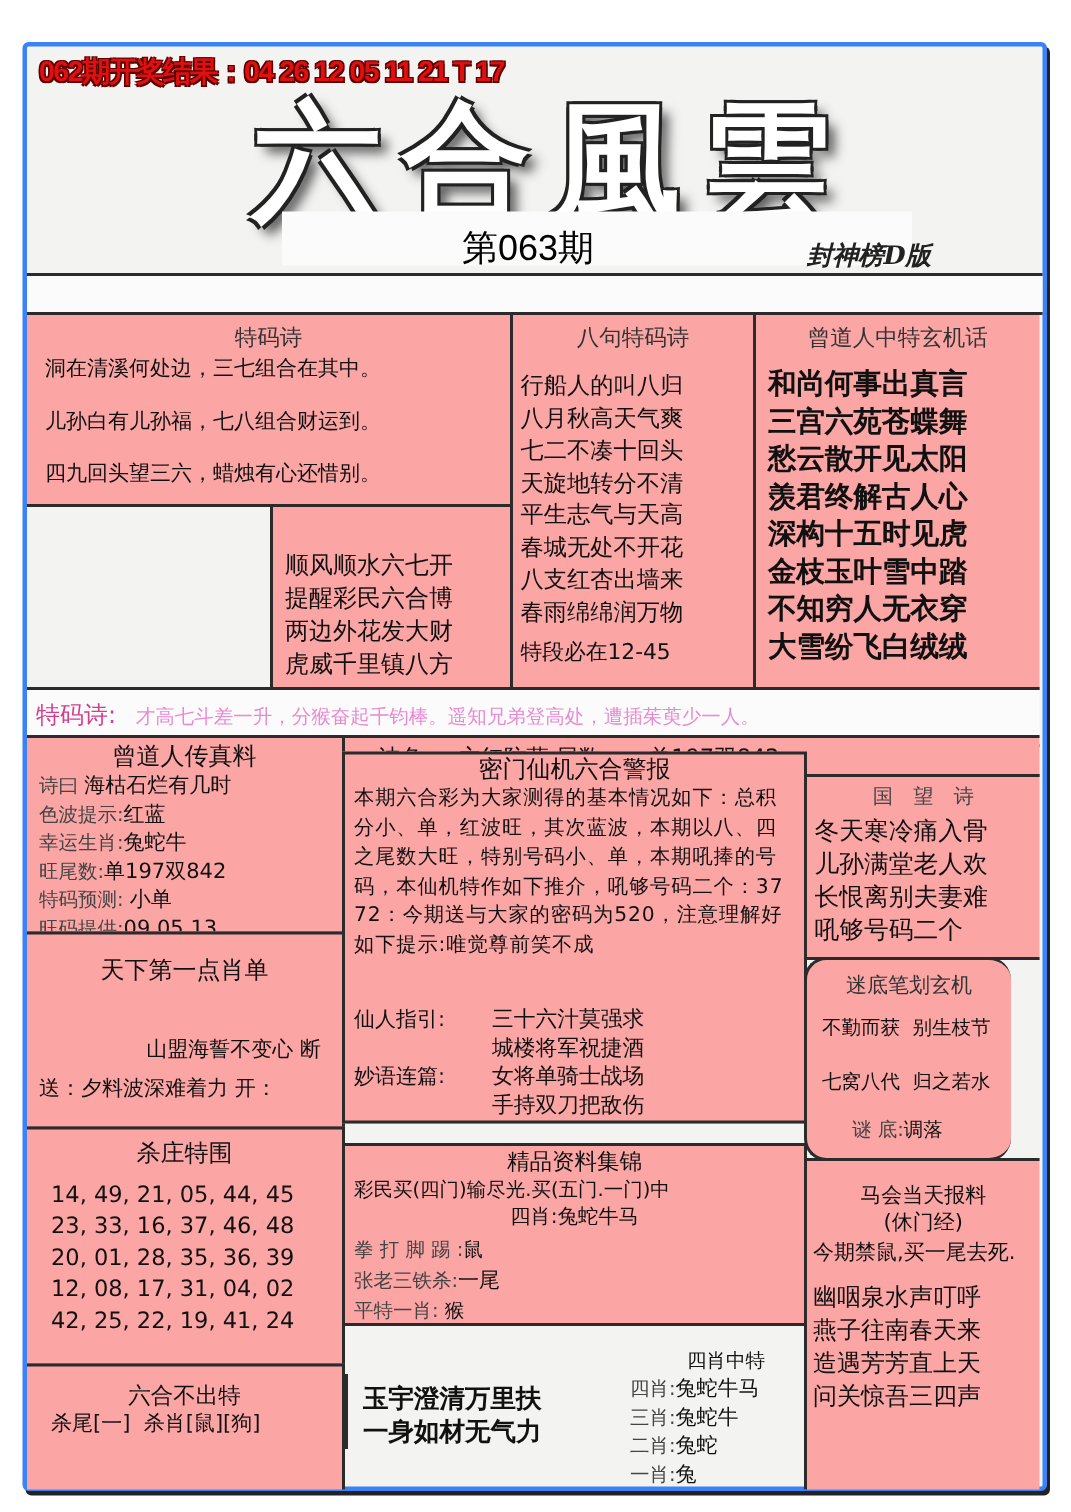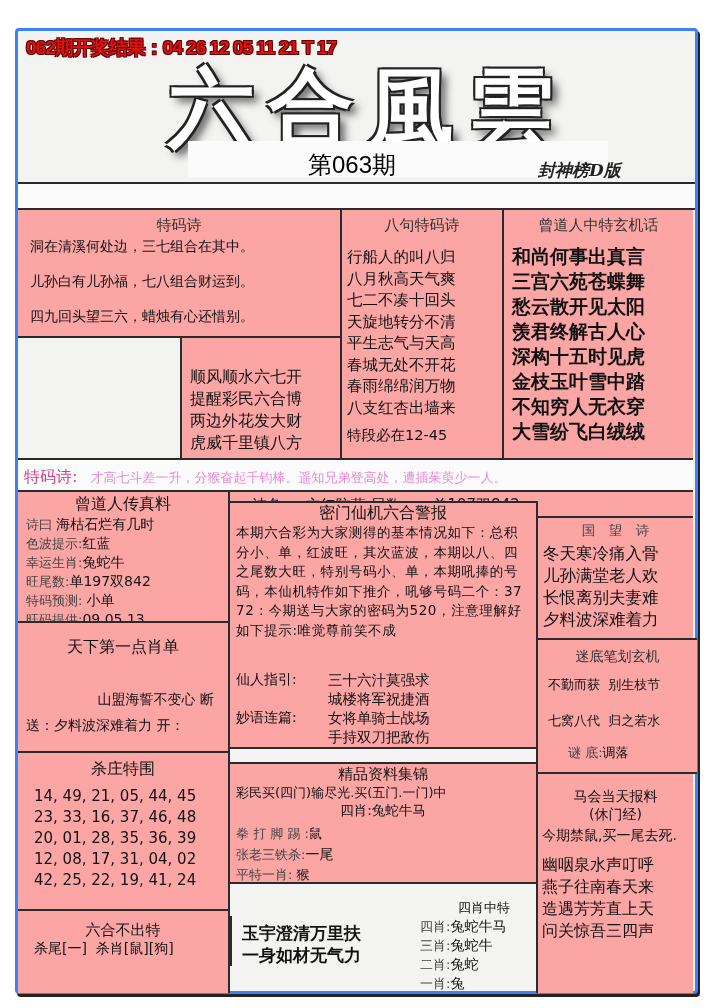--- a/index.html
+++ b/index.html
@@ -68,22 +68,22 @@
 
   <div class="box" style="left:322px;top:179px;width:164px;height:250px;border-top:none;">
     <div class="ctr h" style="margin-top:6px;">八句特码诗</div>
     <div style="padding:12px 0 0 5px;font-size:15.5px;line-height:21.5px;">
       <div>行船人的叫八归</div>
       <div>八月秋高天气爽</div>
       <div>七二不凑十回头</div>
       <div>天旋地转分不清</div>
       <div>平生志气与天高</div>
       <div>春城无处不开花</div>
+      <div>八支红杏出墙来</div>
       <div>春雨绵绵润万物</div>
-      <div>八支红杏出墙来</div>
       <div style="margin-top:6px;font-size:14.5px;">特段必在12-45</div>
     </div>
   </div>
 
   <div class="box" style="left:484px;top:179px;width:191px;height:250px;border-top:none;border-right:none;">
     <div class="ctr h" style="margin-top:6px;">曾道人中特玄机话</div>
     <div class="big" style="padding:9px 0 0 8px;">
       <div>和尚何事出真言</div>
       <div>三宫六苑苍蝶舞</div>
       <div>愁云散开见太阳</div>
@@ -183,25 +183,25 @@
       <div><span class="gray">一肖:</span><span style="font-size:14px">兔</span></div>
     </div>
   </div>
 
   <div class="box" style="left:518px;top:485px;width:157px;height:124px;border-right:none;">
     <div class="ctr" style="font-size:13.5px;color:#444;margin-top:4px;">国　望　诗</div>
     <div style="padding:3px 0 0 5px;font-size:16.5px;line-height:22px;">
       <div>冬天寒冷痛入骨</div>
       <div>儿孙满堂老人欢</div>
       <div>长恨离别夫妻难</div>
-      <div>夕料波深难着力</div>
-    </div>
-  </div>
-
-  <div class="box" style="left:518px;top:607px;width:161px;height:136px;border-right:none;">
+      <div>吼够号码二个</div>
+    </div>
+  </div>
+
+  <div class="box" style="left:518px;top:607px;width:138px;height:136px;border-right:none;border-radius:15px;">
     <div class="ctr" style="font-size:14px;color:#333;margin-top:8px;">迷底笔划玄机</div>
     <div style="padding-left:10px;font-size:13px;margin-top:10px;white-space:pre;">不勤而获  别生枝节</div>
     <div style="padding-left:10px;font-size:13px;margin-top:18px;white-space:pre;">七窝八代  归之若水</div>
     <div style="padding-left:30px;font-size:13px;margin-top:14px;">
       <span class="gray">谜 底:</span><span>调落</span>
     </div>
   </div>
 
   <div class="box" style="left:518px;top:741px;width:157px;height:221px;border-right:none;border-bottom:none;">
     <div class="ctr" style="font-size:14px;margin-top:14px;">马会当天报料</div>

